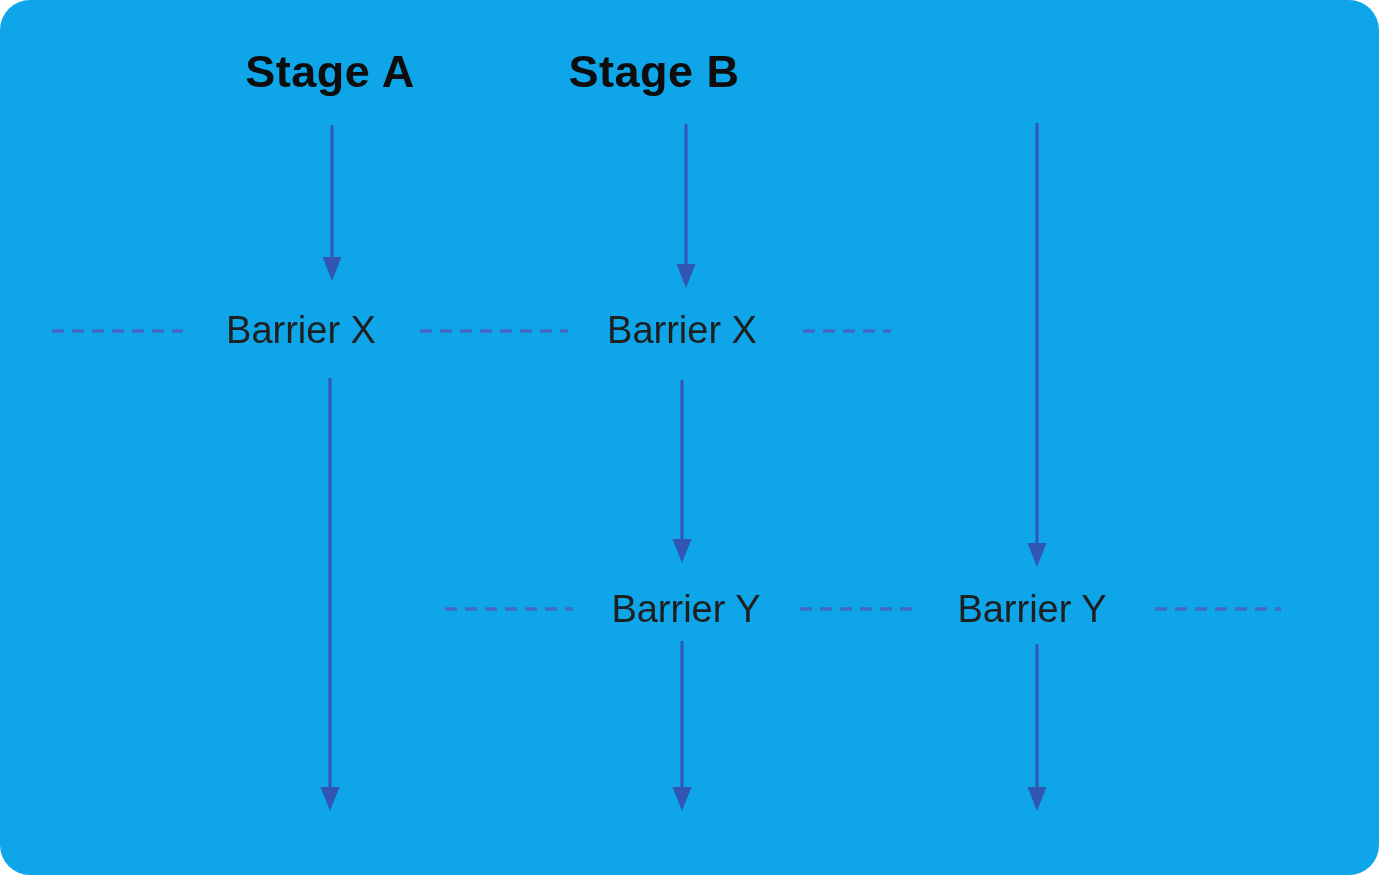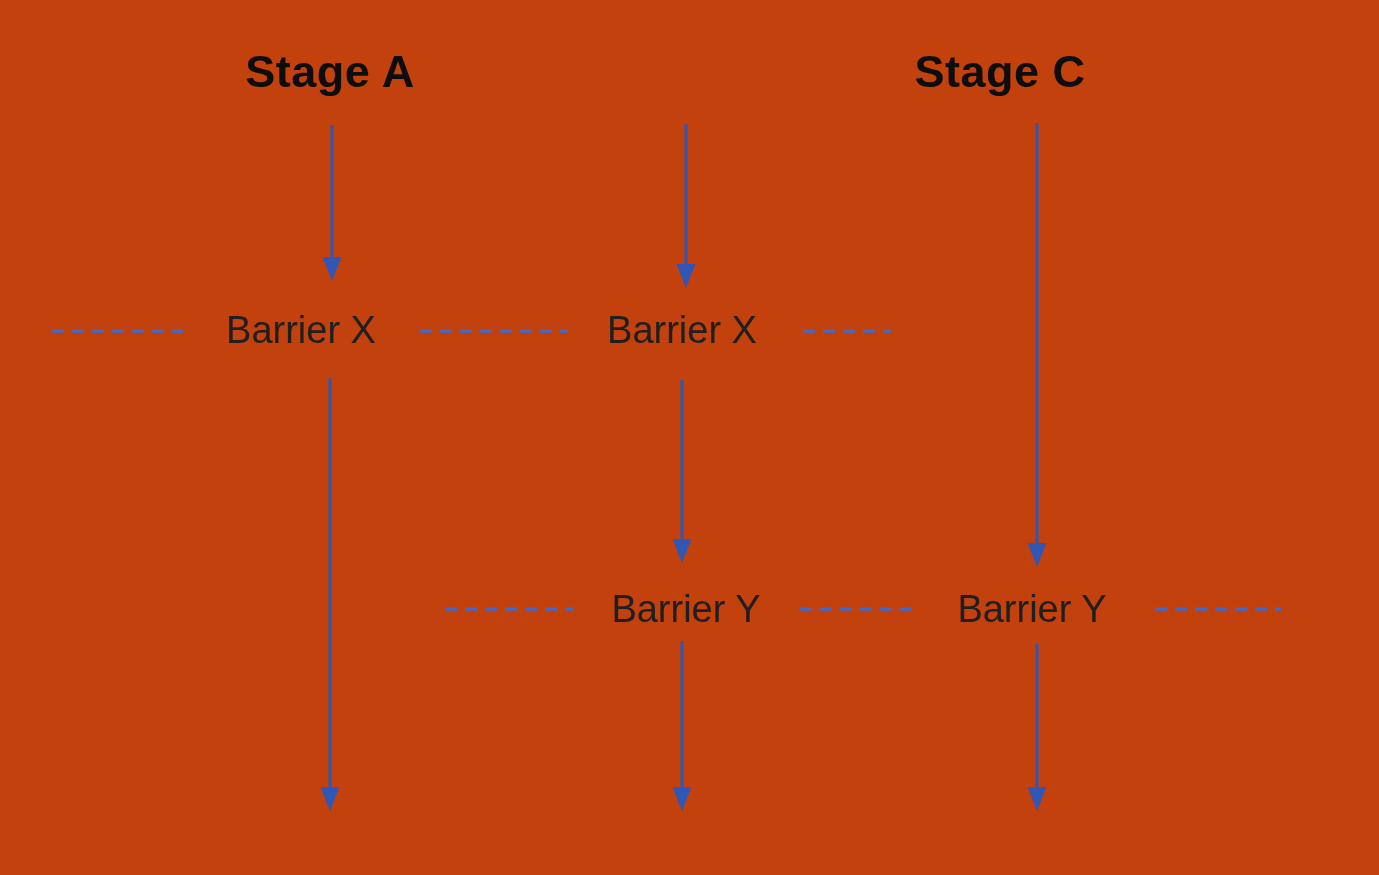--- a/index.html
+++ b/index.html
@@ -4,23 +4,24 @@
 <style>
   html, body {
     margin: 0;
     padding: 0;
     background: #ffffff;
   }
   #canvas {
     position: relative;
     width: 1379px;
     height: 875px;
-    background: #c2410c;
+    background: #0ea5e9;
     overflow: hidden;
     font-family: "Liberation Sans", sans-serif;
+    border-radius: 30px;
   }
   #diagram-svg {
     position: absolute;
     left: 0;
     top: 0;
   }
   .label {
     position: absolute;
     transform: translate(-50%, -50%);
     white-space: nowrap;
@@ -90,20 +91,20 @@
       <line class="flow-line" x1="1037" y1="123" x2="1037" y2="545" stroke="#3156b4"></line>
       <polygon points="1027.5,543 1046.5,543 1037,567" fill="#3156b4"></polygon>
     </g>
     <g>
       <line class="flow-line" x1="1037" y1="644" x2="1037" y2="789" stroke="#3156b4"></line>
       <polygon points="1027.5,787 1046.5,787 1037,811" fill="#3156b4"></polygon>
     </g>
   </svg>
 
   <div class="label stage-label" style="left:330px;  top:71px;">Stage A</div>
-  <div class="label stage-label" style="left:1000px; top:71px;">Stage C</div>
+  <div class="label stage-label" style="left:654px;  top:71px;">Stage B</div>
 
   <div class="label barrier-label" style="left:301px;  top:330px;">Barrier X</div>
   <div class="label barrier-label" style="left:682px;  top:330px;">Barrier X</div>
   <div class="label barrier-label" style="left:686px;  top:609px;">Barrier Y</div>
   <div class="label barrier-label" style="left:1032px; top:609px;">Barrier Y</div>
 
 </div>
 
 </body></html>

